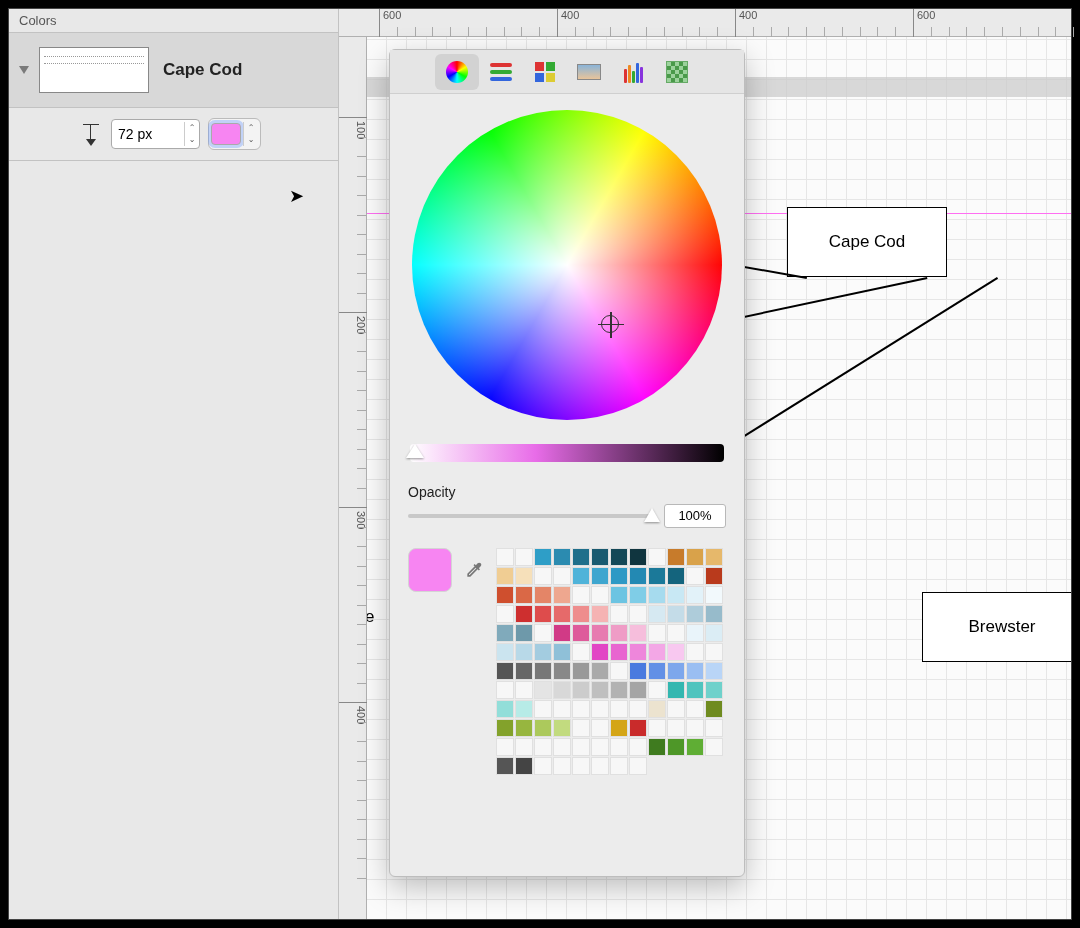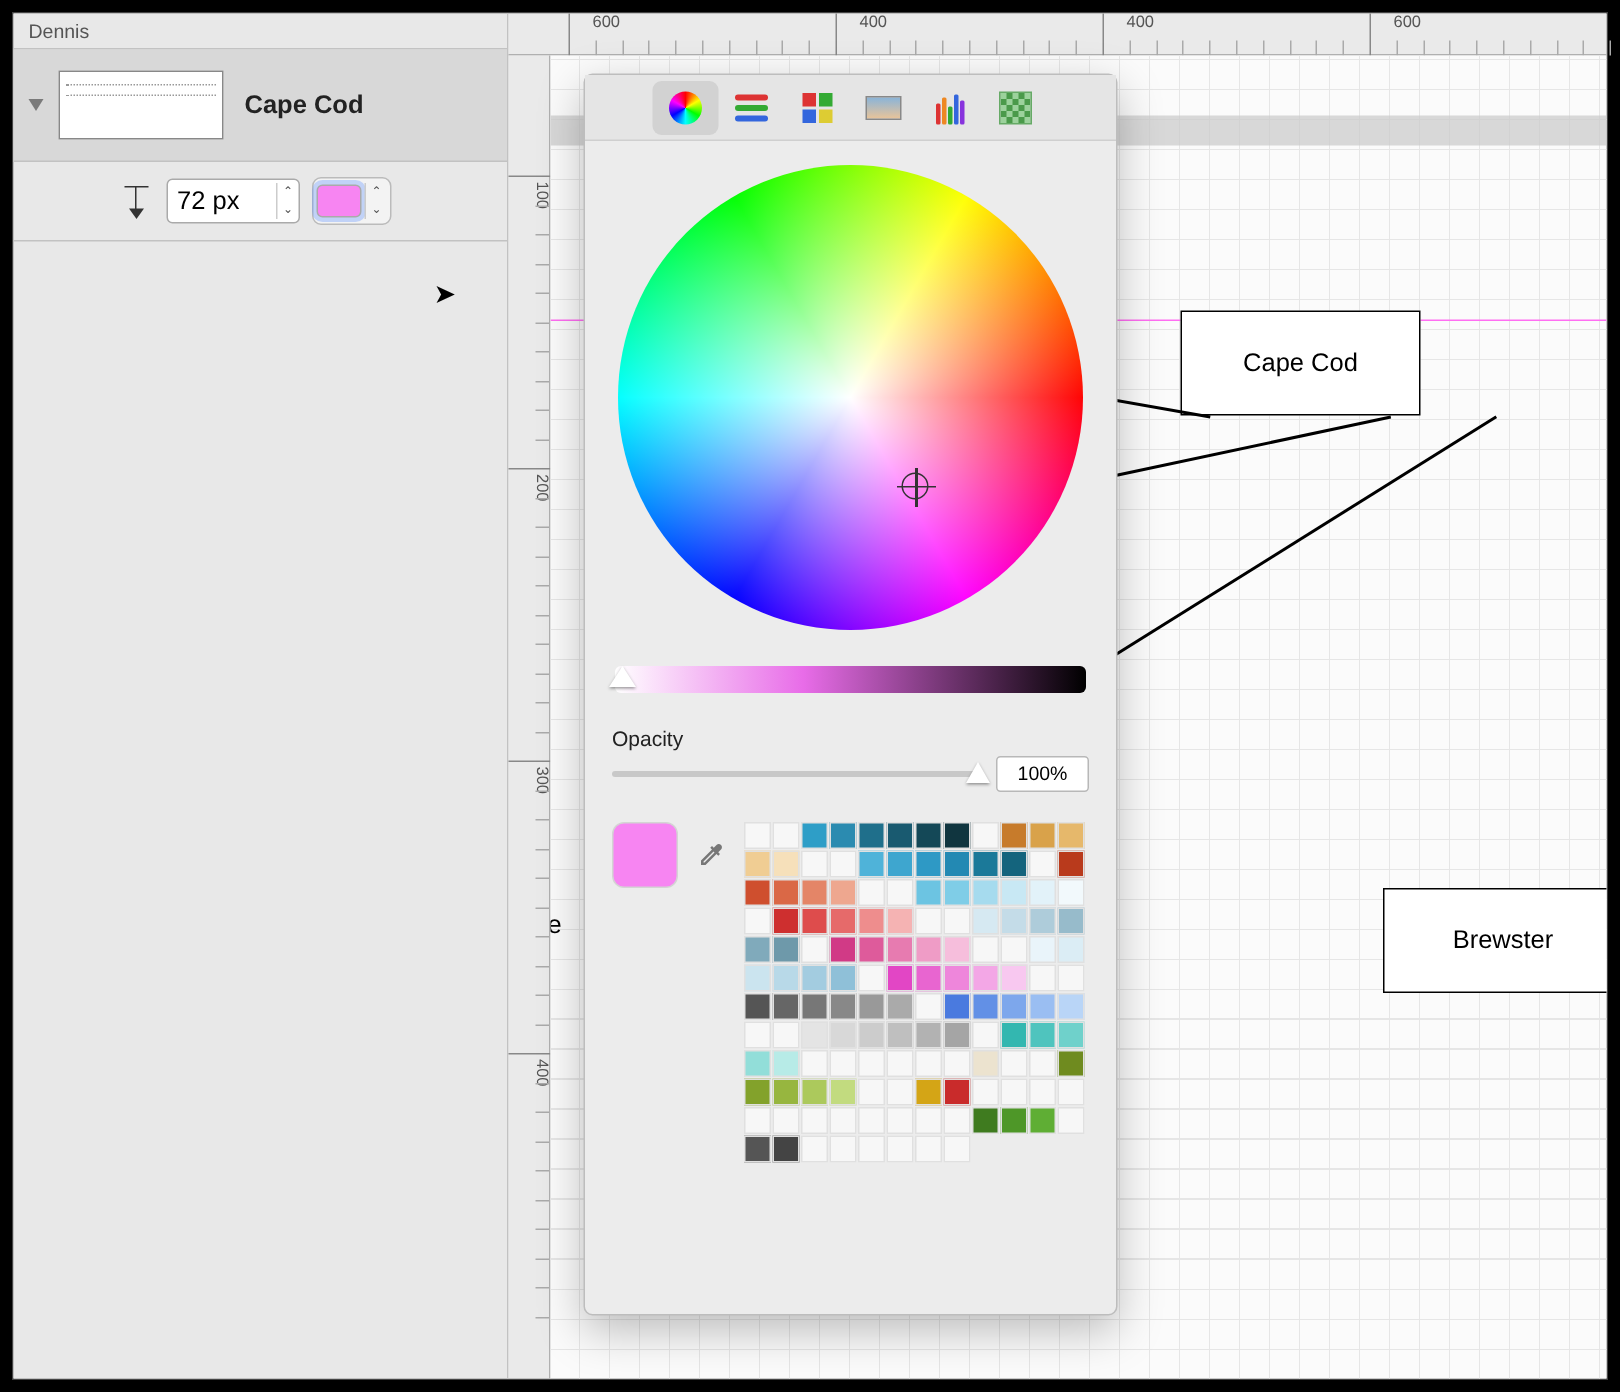--- a/index.html
+++ b/index.html
@@ -14,30 +14,30 @@
   .guide-thumb { width:110px; height:46px; background:#fff; border:1px solid #888; margin-right:14px; position:relative;}
   .guide-thumb::before{content:"";position:absolute;left:4px;right:4px;top:8px;height:6px;border-top:1px dotted #999;border-bottom:1px dotted #999;}
   .guide-label { font-size:17px; font-weight:600; color:#222; }
   
   .guide-ctrl { display:flex; align-items:center; gap:8px; padding:10px 10px; border-bottom:1px solid #c2c2c2;}
   .offset-icon { width:24px; height:24px; position:relative; margin-left:60px;}
   .offset-icon::before{content:"";position:absolute;left:4px;right:4px;top:2px;border-top:1.5px solid #333;}
   .offset-icon::after{content:"";position:absolute;left:11px;top:2px;bottom:2px;border-left:1.5px solid #333;}
   .offset-icon .arrow{position:absolute;left:7px;bottom:0;width:0;height:0;border-left:5px solid transparent;border-right:5px solid transparent;border-top:7px solid #333;}
   .px-input { display:flex; align-items:center; border:1px solid #aaa; border-radius:4px; background:#fff; height:30px;}
-  .px-input input{ border:none; outline:none; width:72px; font-size:17px; padding:0 6px; background:transparent;}
+  .px-input input{ border:none; outline:none; width:72px; font-size:14px; padding:0 6px; background:transparent;}
   .stepper{display:flex;flex-direction:column;border-left:1px solid #ccc;}
   .stepper span{font-size:8px;line-height:12px;text-align:center;width:14px;cursor:pointer;color:#555;}
   .colorwell{width:30px;height:22px;border-radius:4px;border:1px solid #aaa;background:#f785f2; box-shadow:0 0 0 3px rgba(100,150,255,.35);}
   .colorwell-wrap{display:flex;align-items:center;border:1px solid #bbb;border-radius:6px;padding:3px 2px;background:#f3f3f3;}
   .cursor-arrow{position:absolute;left:280px;top:176px;font-size:18px;pointer-events:none;color:#000;}
   
   
   .ruler-h { position:absolute; left:330px; right:0; top:0; height:28px; background:#eaeaea; border-bottom:1px solid #b0b0b0;}
-  .ruler-tick-major{position:absolute;top:0;height:28px;border-left:1px solid #888;font-size:11px;color:#555;text-indent:3px;line-height:12px;padding-left:12px;}
+  .ruler-tick-major{position:absolute;top:0;height:28px;border-left:1px solid #888;font-size:11px;color:#555;text-indent:3px;line-height:12px;}
   .ruler-tick-minor{position:absolute;top:18px;height:10px;border-left:1px solid #aaa;}
   
   
   .ruler-v { position:absolute; left:330px; top:28px; bottom:0; width:28px; background:#eaeaea; border-right:1px solid #b0b0b0;}
   .rv-tick{position:absolute;left:0;width:28px;border-top:1px solid #888;font-size:11px;color:#555;writing-mode:vertical-rl;text-orientation:mixed;padding-top:3px;}
   .rv-minor{position:absolute;left:18px;right:0;border-top:1px solid #aaa;}
   
   
   .canvas { position:absolute; left:358px; top:28px; right:0; bottom:0; background:
     linear-gradient(#f5f5f5 0 0) padding-box,
@@ -96,21 +96,21 @@
   .eyedrop{width:20px;height:20px;margin-top:12px;color:#666;}
   .palette{display:grid;grid-template-columns:repeat(12,18px);grid-auto-rows:18px;gap:1px;}
   .sw{width:18px;height:18px;border:1px solid #e0e0e0;}
 </style>
 </head>
 <body>
 
 <div class="app-frame">
 
   <div class="guides-panel">
-    <div class="guides-header">Dennis</div>
+    <div class="guides-header">Colors</div>
     <div class="guide-row">
       <div class="disclosure-tri"></div>
       <div class="guide-thumb"></div>
       <div class="guide-label">Cape Cod</div>
     </div>
     <div class="guide-ctrl">
       <div class="offset-icon">
           <span class="arrow"></span>
         </div>
       <div class="px-input">

